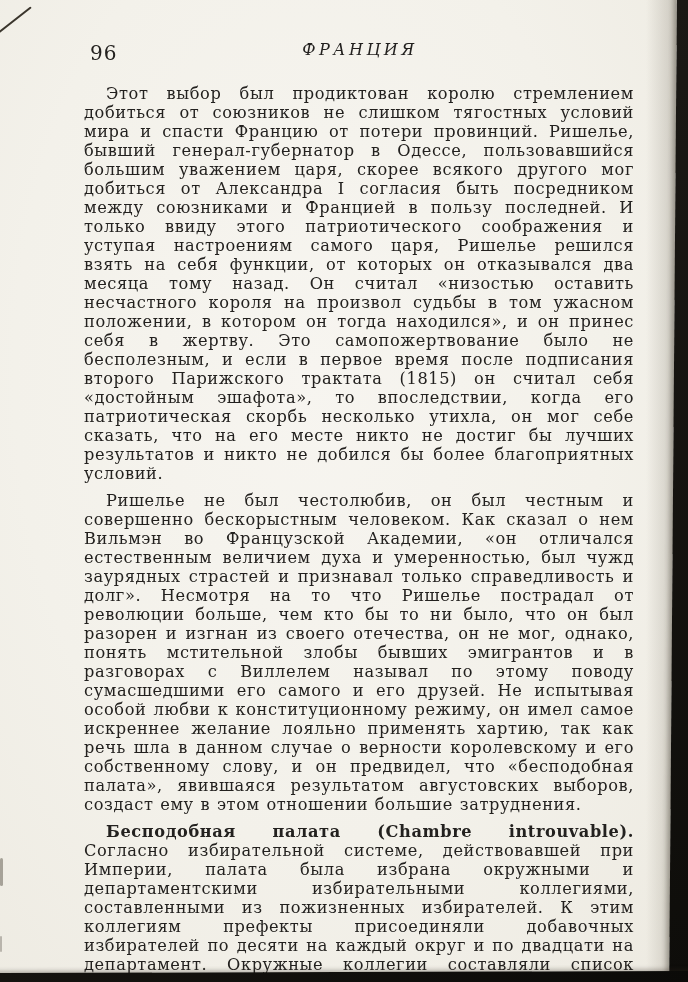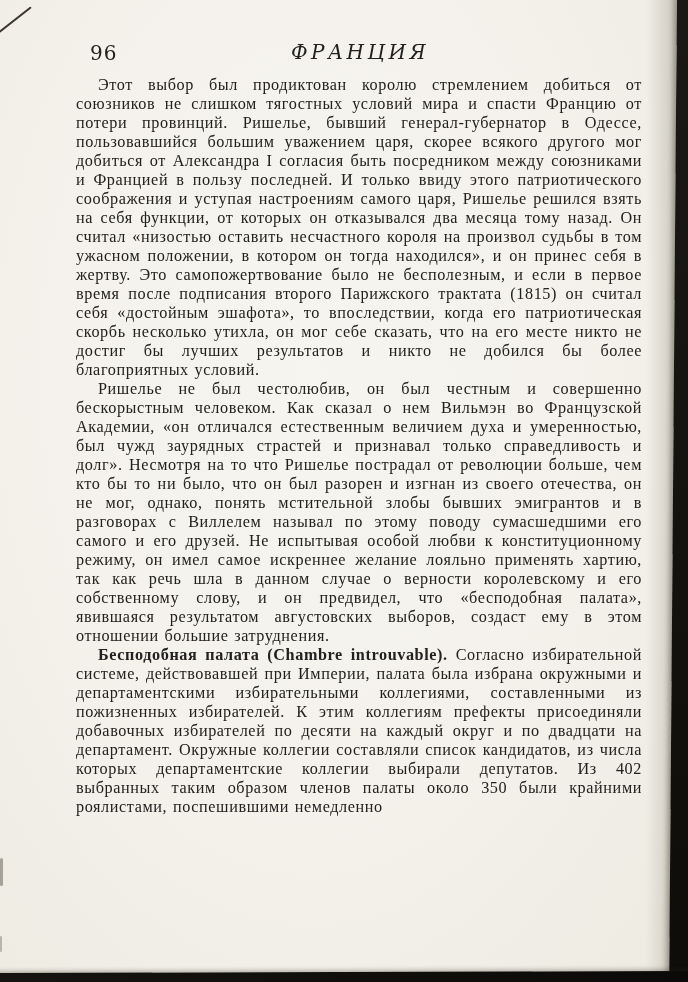--- a/index.html
+++ b/index.html
@@ -33,40 +33,39 @@
     font-size: 20px;
     letter-spacing: 1px;
   }
   .running-title {
     position: absolute;
     left: 0;
     right: 0;
     top: 0;
     text-align: center;
     font-style: italic;
-    font-size: 20px;
+    font-size: 16px;
     letter-spacing: 3.5px;
   }
 
   
   .text-block {
     position: absolute;
     top: 76px;
     left: 76px;
     width: 566px;
     font-size: 16.2px;
     line-height: 19px;
     letter-spacing: 0.6px;
     word-spacing: 1px;
     text-align: justify;
   }
   .para {
-    margin: 0;
+    margin: 8px;
     text-indent: 22px;
-    font-family: Liberation Serif, serif;
   }
   .entry-lead {
     font-weight: bold;
   }
 
   
   .edge-shade-right {
     position: absolute;
     top: 0;
     right: 12px;

